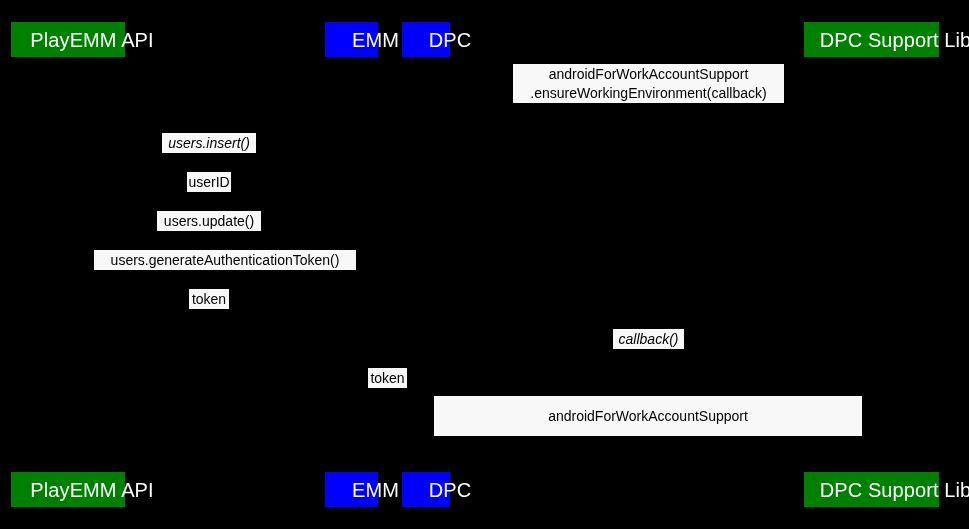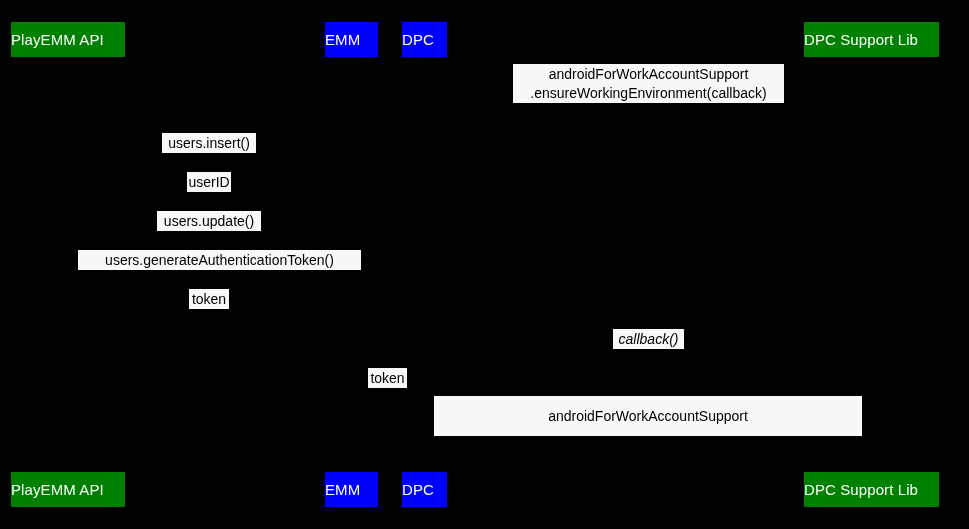--- a/index.html
+++ b/index.html
@@ -20,27 +20,28 @@
     height: 529px;
     background: #000000;
   }
 
   
   .participant {
     position: absolute;
     box-sizing: border-box;
     display: flex;
     align-items: center;
-    justify-content: flex-start;
+    justify-content: center;
     color: #ffffff;
-    font-size: 15px;
+    font-size: 20px;
     line-height: 1;
     letter-spacing: 0.1px;
     white-space: nowrap;
     user-select: none;
+    padding-left: 48px;
   }
   .participant.green { background: #008000; }
   .participant.blue  { background: #0000ff; }
 
   
   .lifeline {
     position: absolute;
     width: 1px;
     background: transparent;
   }
@@ -90,33 +91,33 @@
   <div class="lifeline" style="left:68px;  top:57px; height:415px;"></div>
   <div class="lifeline" style="left:351px; top:57px; height:415px;"></div>
   <div class="lifeline" style="left:424px; top:57px; height:415px;"></div>
   <div class="lifeline" style="left:871px; top:57px; height:415px;"></div>
 
   <div class="msg two-line" style="left:513px; top:64px; width:271px; height:39px;">
     <span class="line l1">androidForWorkAccountSupport</span>
     <span class="line l2">.ensureWorkingEnvironment(callback)</span>
   </div>
 
-  <div class="msg" style="left:162px; top:133px; width:94px; height:20px;">
+  <div class="msg" style="left:162px; top:133px; width:94px; height:20px;font-style:italic;">
     <span class="line l1">users.insert()</span>
   </div>
 
   <div class="msg" style="left:187px; top:172px; width:44px; height:20px;">
     <span class="line l1">userID</span>
   </div>
 
   <div class="msg" style="left:157px; top:211px; width:104px; height:20px;">
     <span class="line l1">users.update()</span>
   </div>
 
-  <div class="msg" style="left:78px; top:250px; width:283px; height:20px;">
+  <div class="msg" style="left:94px; top:250px; width:262px; height:20px;">
     <span class="line l1">users.generateAuthenticationToken()</span>
   </div>
 
   <div class="msg" style="left:189px; top:289px; width:40px; height:20px;">
     <span class="line l1">token</span>
   </div>
 
   <div class="msg" style="left:613px; top:329px; width:71px; height:20px;font-style:italic;">
     <span class="line l1">callback()</span>
   </div>

